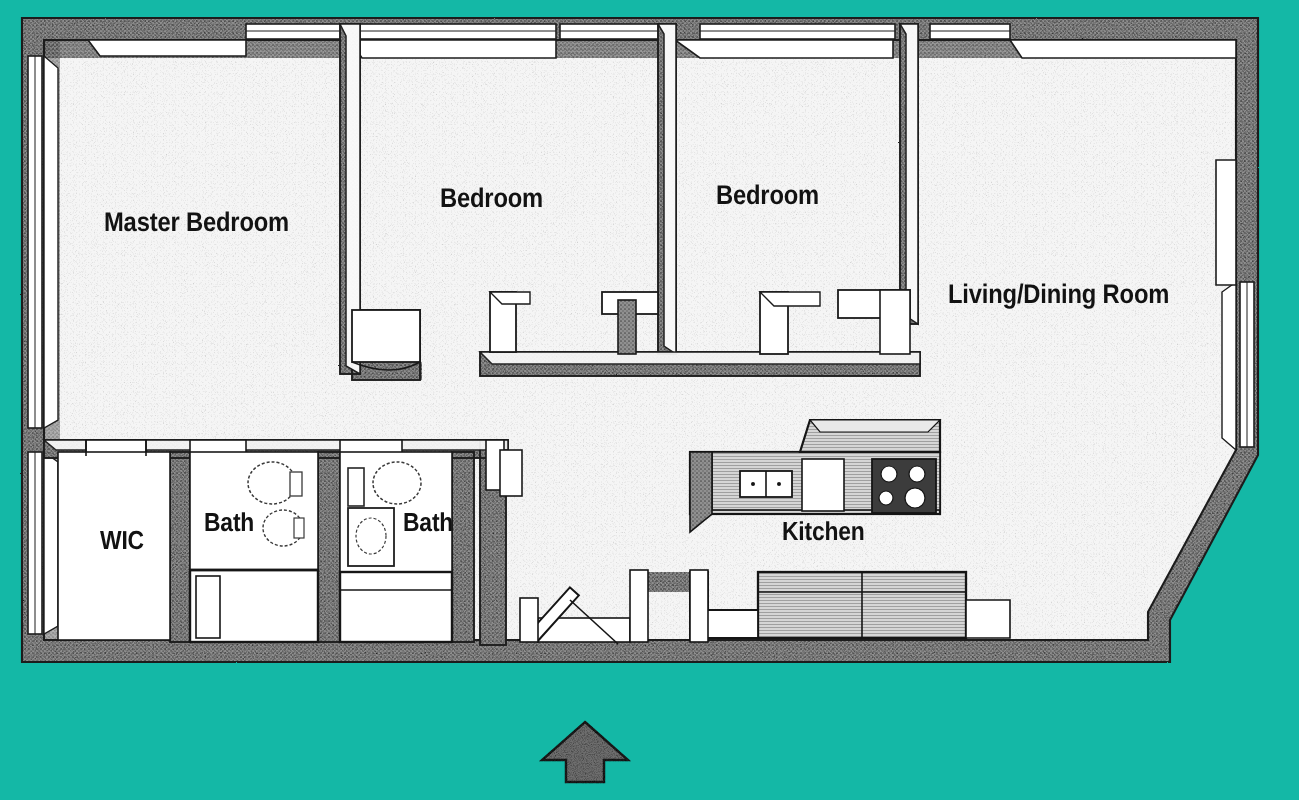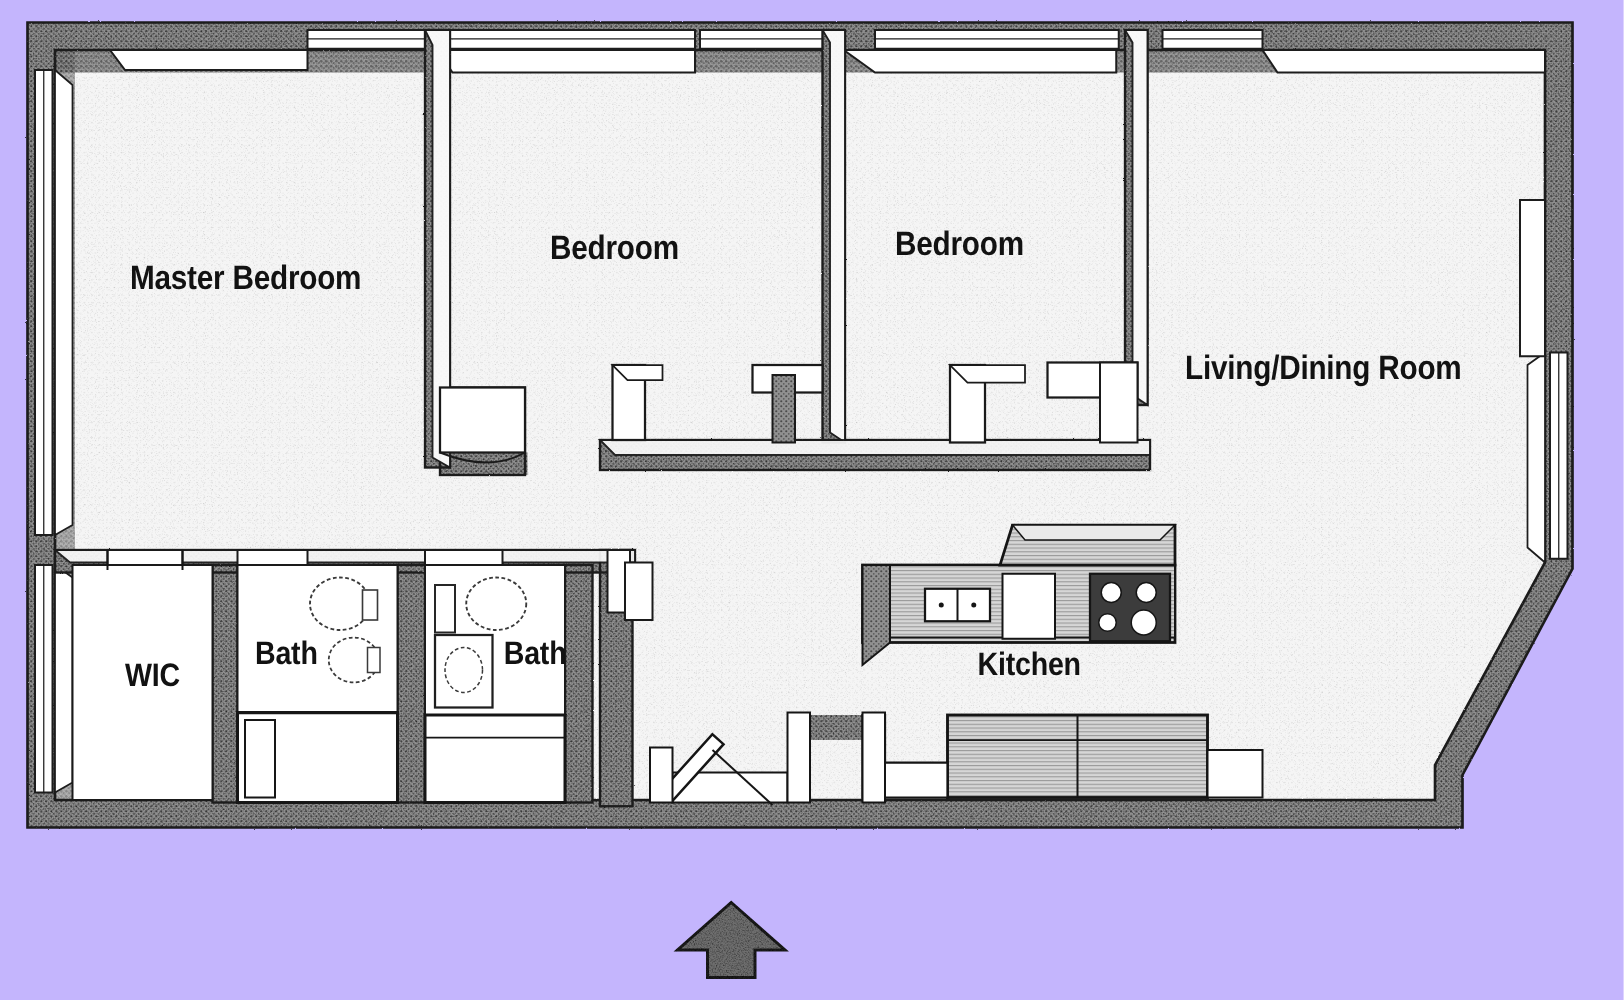--- a/index.html
+++ b/index.html
@@ -5,21 +5,21 @@
 <style>
   html, body {
     margin: 0;
     padding: 0;
     background: #ffffff;
   }
   #plan-root {
     position: relative;
     width: 1299px;
     height: 800px;
-    background: #c4b5fd;
+    background: #14b8a6;
     font-family: "Liberation Sans", sans-serif;
     overflow: hidden;
   }
   #plan-svg {
     position: absolute;
     left: 0;
     top: 0;
     width: 1299px;
     height: 800px;
   }

